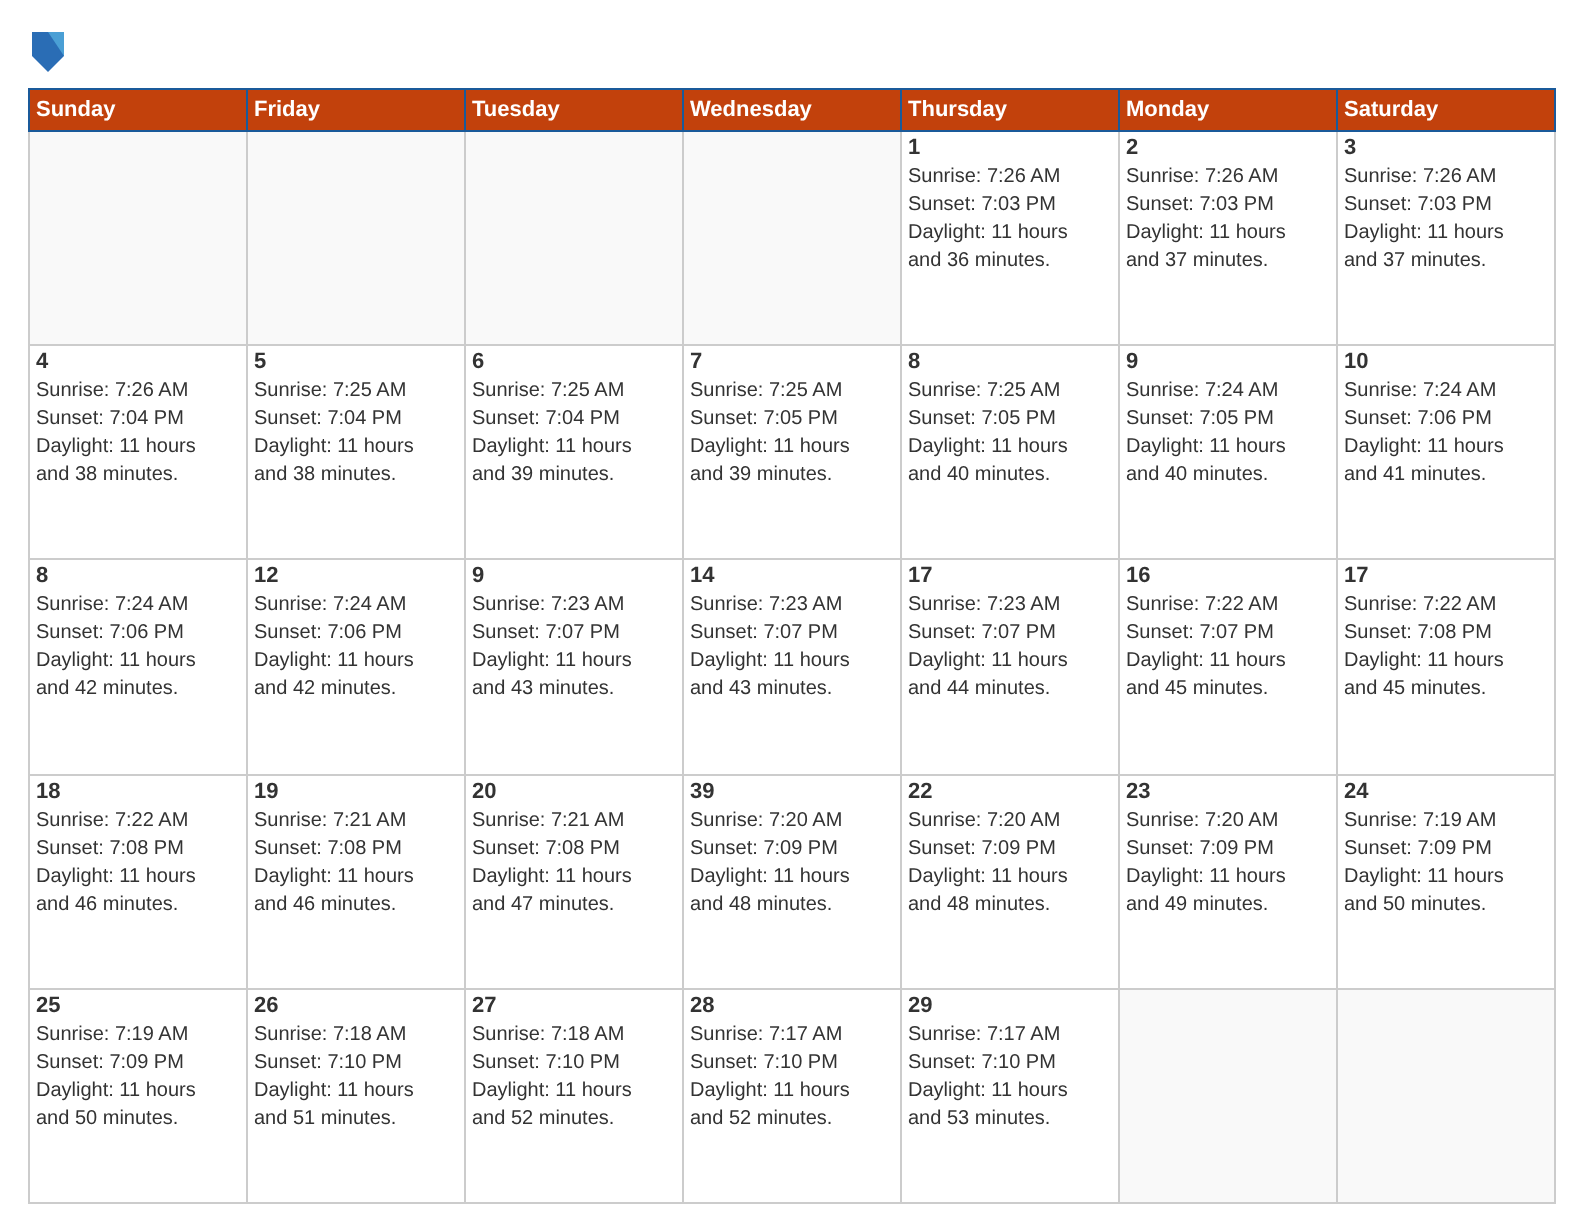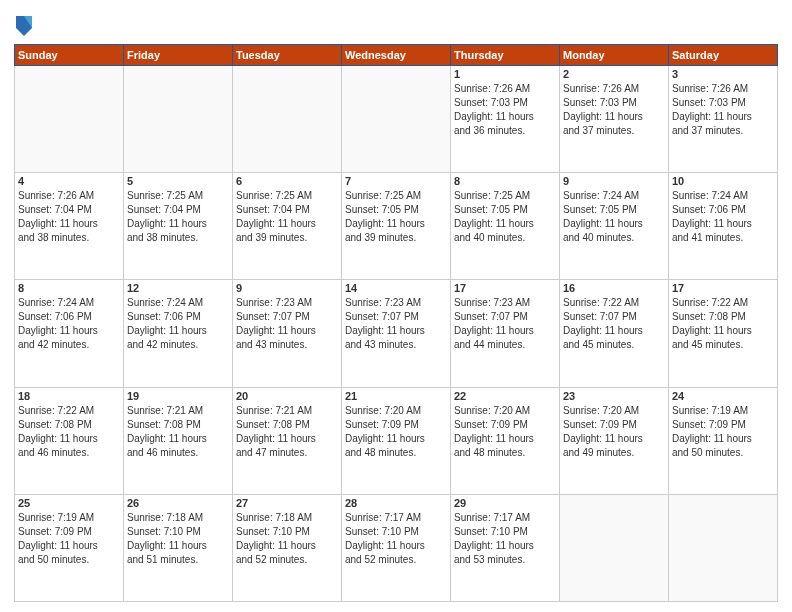--- a/index.html
+++ b/index.html
@@ -283,21 +283,21 @@
 and 46 minutes.</div>
           </td>
           <td>
             <span class="day-number">20</span>
             <div class="day-info" style="white-space: pre-line;">Sunrise: 7:21 AM
 Sunset: 7:08 PM
 Daylight: 11 hours
 and 47 minutes.</div>
           </td>
           <td>
-            <span class="day-number">21</span>
+            <span class="day-number">39</span>
             <div class="day-info" style="white-space: pre-line;">Sunrise: 7:20 AM
 Sunset: 7:09 PM
 Daylight: 11 hours
 and 48 minutes.</div>
           </td>
           <td>
             <span class="day-number">22</span>
             <div class="day-info" style="white-space: pre-line;">Sunrise: 7:20 AM
 Sunset: 7:09 PM
 Daylight: 11 hours

